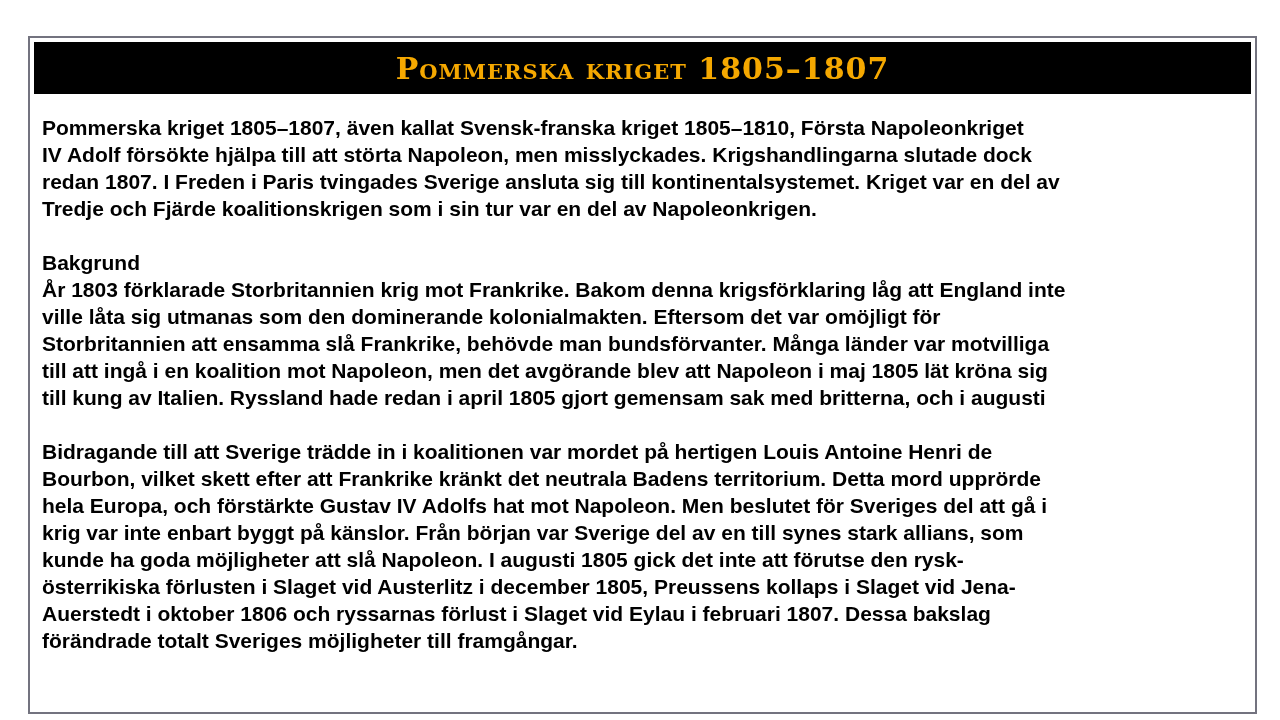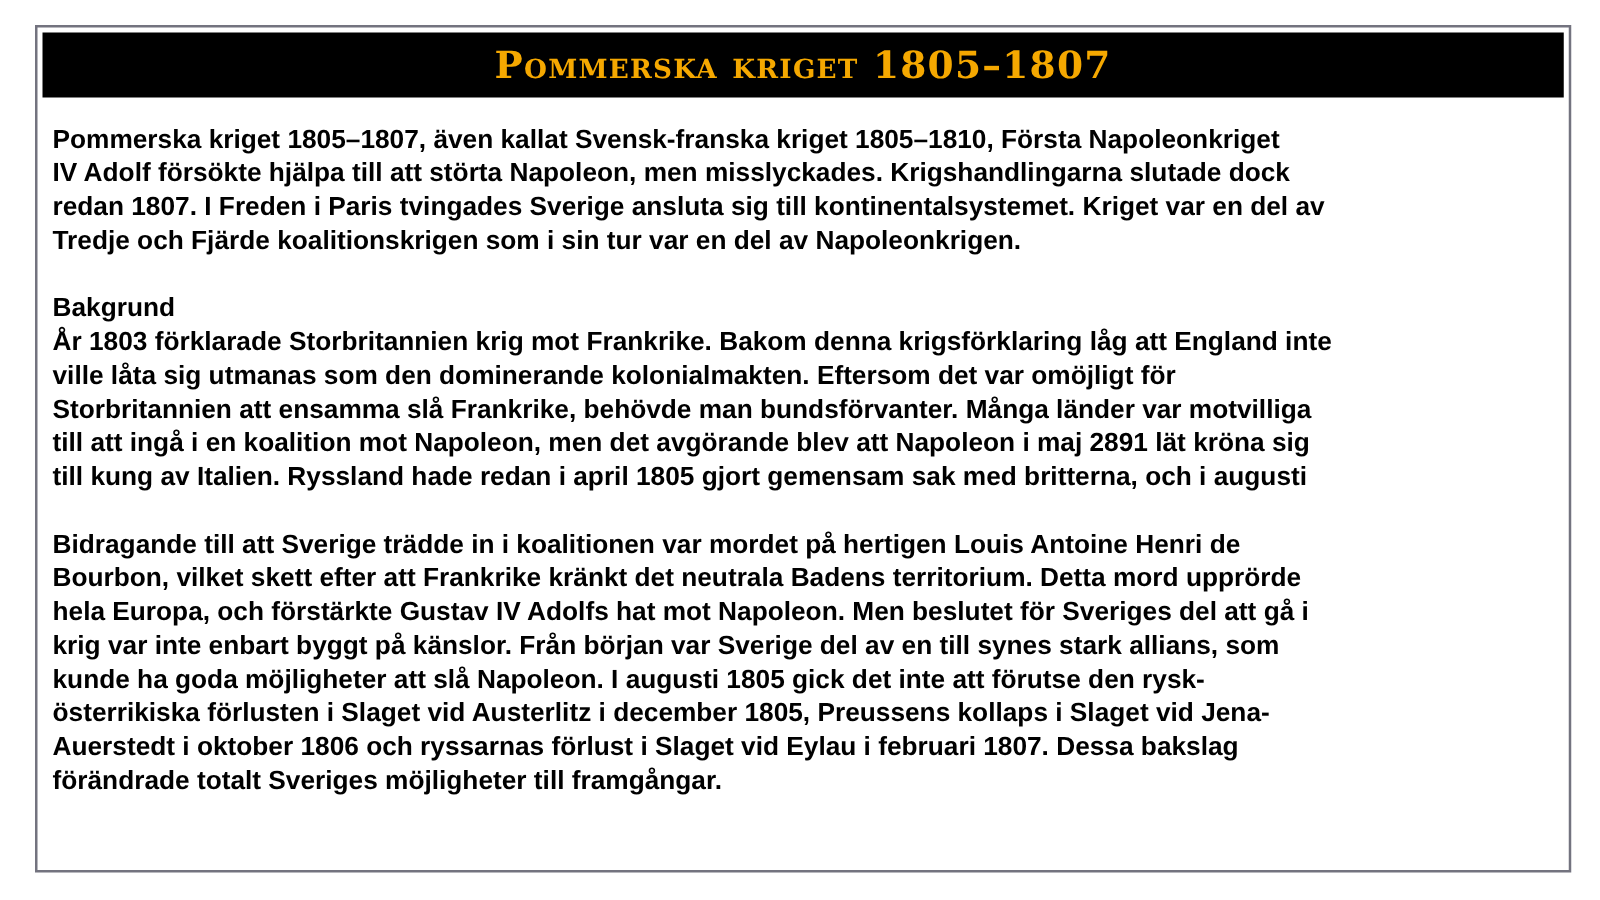--- a/index.html
+++ b/index.html
@@ -6,21 +6,21 @@
     margin: 0;
     padding: 0;
     width: 1280px;
     height: 720px;
     background: #ffffff;
     overflow: hidden;
   }
   .frame {
     position: absolute;
     left: 28px;
-    top: 20px;
+    top: 36px;
     width: 1229px;
     height: 678px;
     box-sizing: border-box;
     border: 2px solid #73737f;
     background: #ffffff;
     overflow: hidden;
   }
   .header {
     margin: 4px 4px 0 4px;
     height: 52px;
@@ -66,21 +66,21 @@
         <div class="line">Pommerska kriget 1805–1807, även kallat Svensk-franska kriget 1805–1810, Första Napoleonkriget</div>
         <div class="line">IV Adolf försökte hjälpa till att störta Napoleon, men misslyckades. Krigshandlingarna slutade dock</div>
         <div class="line">redan 1807. I Freden i Paris tvingades Sverige ansluta sig till kontinentalsystemet. Kriget var en del av</div>
         <div class="line">Tredje och Fjärde koalitionskrigen som i sin tur var en del av Napoleonkrigen.</div>
       </div>
       <div class="paragraph">
         <div class="line">Bakgrund</div>
         <div class="line">År 1803 förklarade Storbritannien krig mot Frankrike. Bakom denna krigsförklaring låg att England inte</div>
         <div class="line">ville låta sig utmanas som den dominerande kolonialmakten. Eftersom det var omöjligt för</div>
         <div class="line">Storbritannien att ensamma slå Frankrike, behövde man bundsförvanter. Många länder var motvilliga</div>
-        <div class="line">till att ingå i en koalition mot Napoleon, men det avgörande blev att Napoleon i maj 2891 lät kröna sig</div>
+        <div class="line">till att ingå i en koalition mot Napoleon, men det avgörande blev att Napoleon i maj 1805 lät kröna sig</div>
         <div class="line">till kung av Italien. Ryssland hade redan i april 1805 gjort gemensam sak med britterna, och i augusti</div>
       </div>
       <div class="paragraph">
         <div class="line">Bidragande till att Sverige trädde in i koalitionen var mordet på hertigen Louis Antoine Henri de</div>
         <div class="line">Bourbon, vilket skett efter att Frankrike kränkt det neutrala Badens territorium. Detta mord upprörde</div>
         <div class="line">hela Europa, och förstärkte Gustav IV Adolfs hat mot Napoleon. Men beslutet för Sveriges del att gå i</div>
         <div class="line">krig var inte enbart byggt på känslor. Från början var Sverige del av en till synes stark allians, som</div>
         <div class="line">kunde ha goda möjligheter att slå Napoleon. I augusti 1805 gick det inte att förutse den rysk-</div>
         <div class="line">österrikiska förlusten i Slaget vid Austerlitz i december 1805, Preussens kollaps i Slaget vid Jena-</div>
         <div class="line">Auerstedt i oktober 1806 och ryssarnas förlust i Slaget vid Eylau i februari 1807. Dessa bakslag</div>

